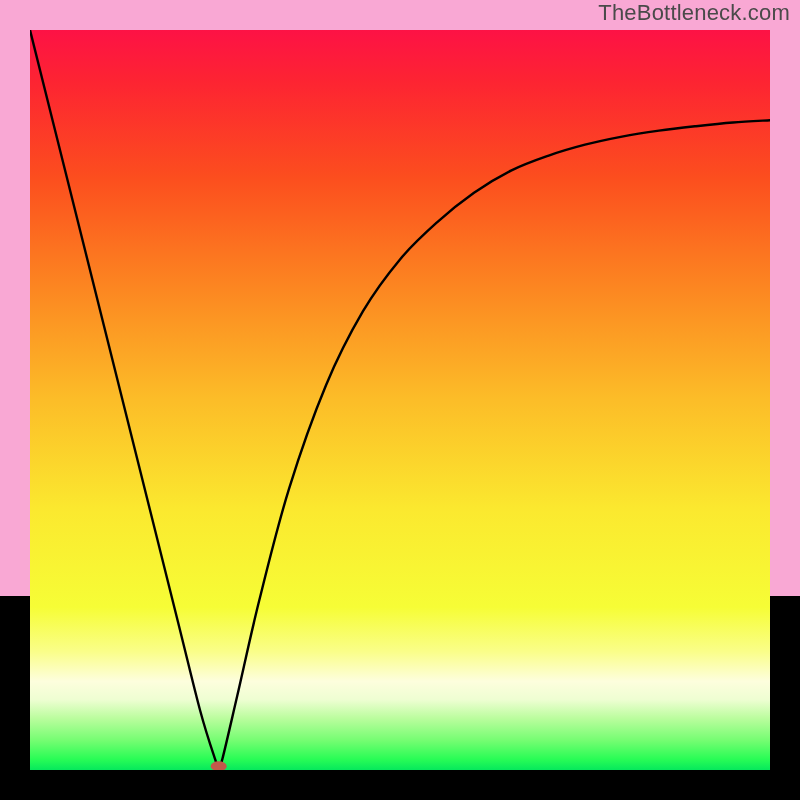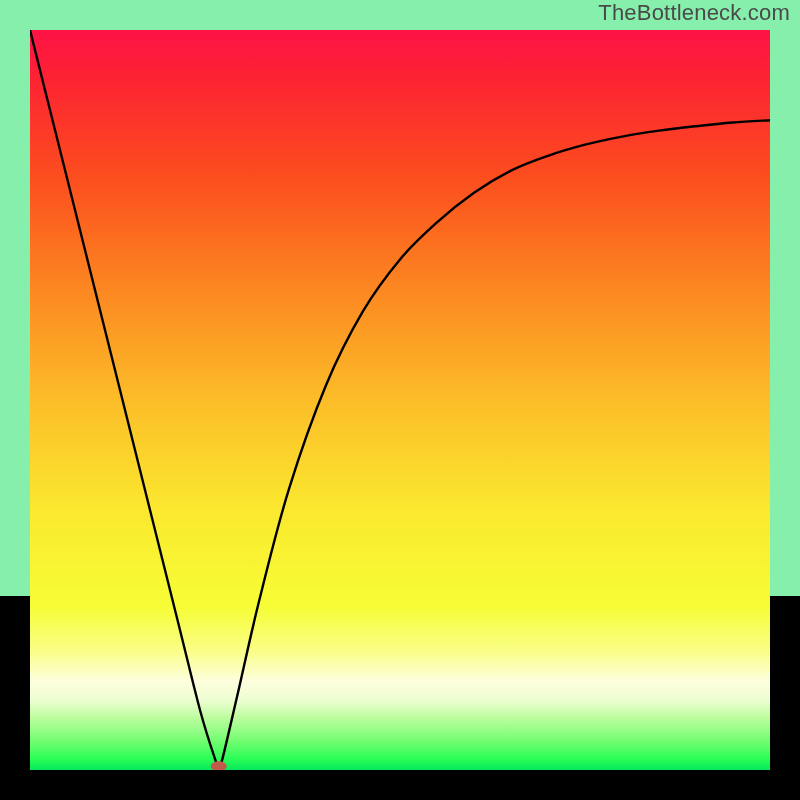--- a/index.html
+++ b/index.html
@@ -8,21 +8,21 @@
     width: 800px;
     height: 800px;
     background: #000;
     font-family: Arial, Helvetica, sans-serif;
     overflow: hidden;
   }
   .frame {
     position: relative;
     width: 800px;
     height: 596px;
-    background: #86efac;
+    background: #f9a8d4;
   }
   .attribution {
     position: absolute;
     top: 0;
     right: 10px;
     color: #4a4a4a;
     font-size: 22px;
     font-weight: 400;
     letter-spacing: 0.2px;
     z-index: 10;

